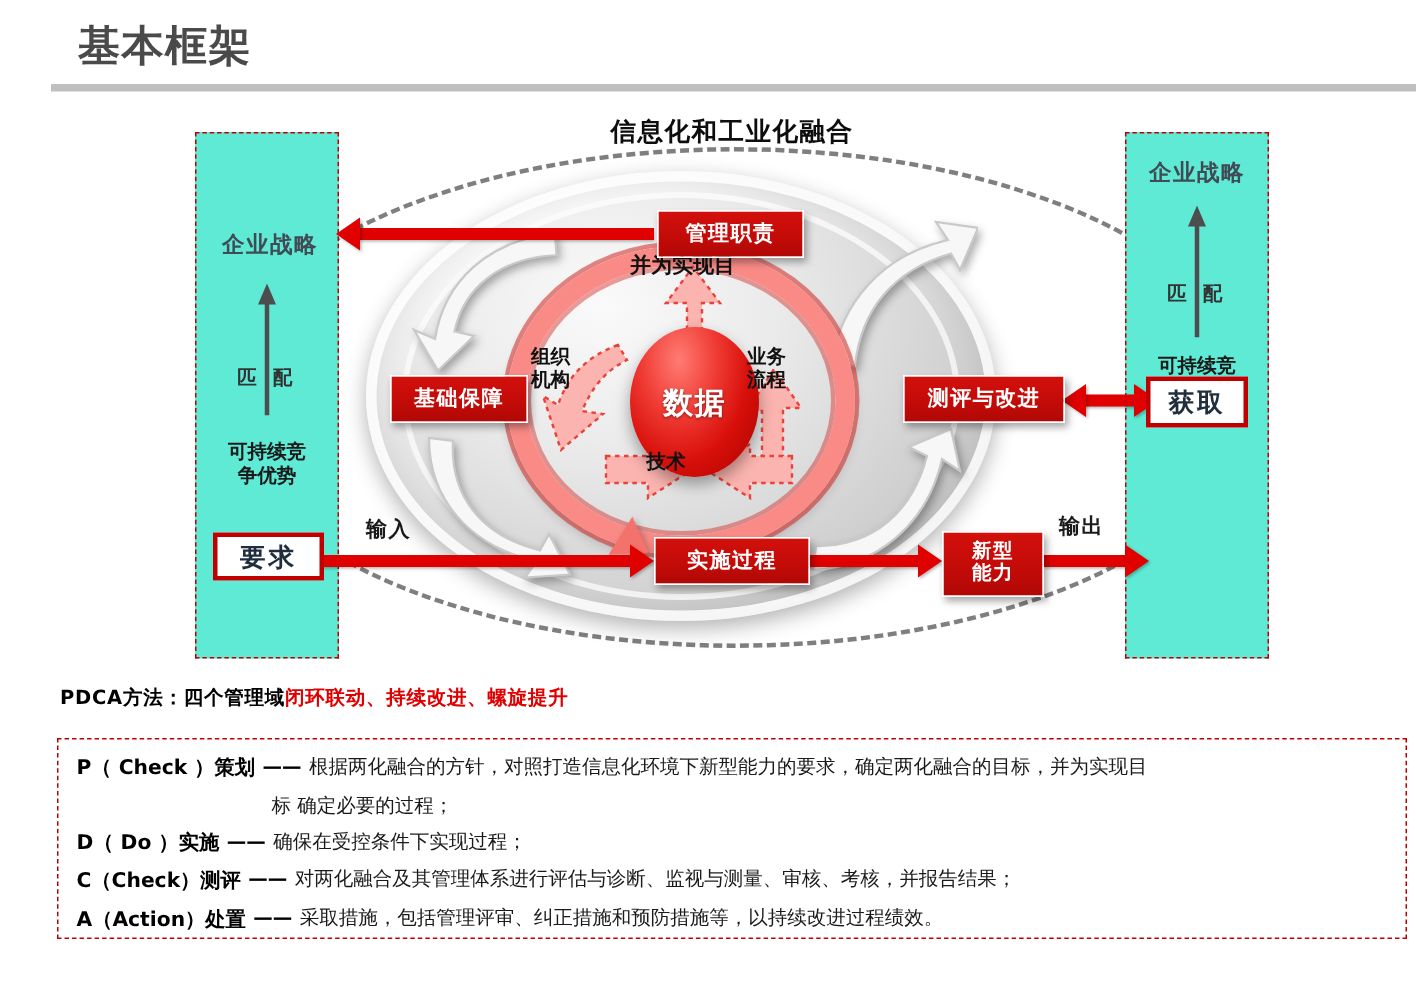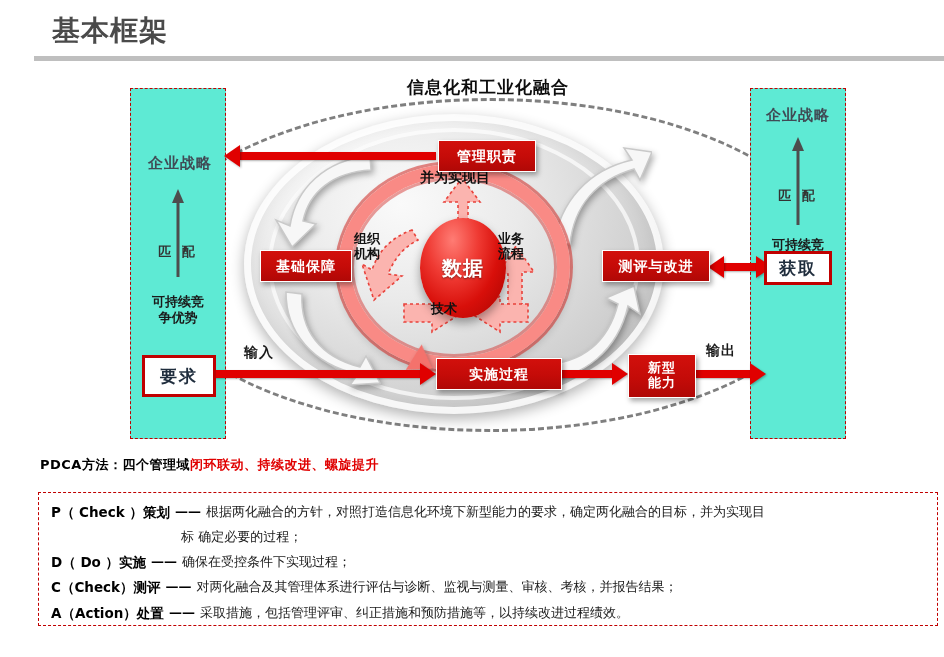--- a/index.html
+++ b/index.html
@@ -140,32 +140,32 @@
     border:1px solid #ffffff;
     box-shadow:2px 3px 5px rgba(0,0,0,0.35);
     color:#ffffff;font-size:14px;font-weight:bold;letter-spacing:1px;
     display:flex;align-items:center;justify-content:center;
     text-align:center;line-height:1.15;
     box-sizing:border-box;
   }
   .rbox-mgmt{left:422px;top:74px;width:98px;height:32px;}
   .rbox-base{left:244px;top:184px;width:92px;height:32px;}
   .rbox-eval{left:586px;top:184px;width:108px;height:32px;}
-  .rbox-impl{left:420px;top:292px;width:126px;height:32px;}
+  .rbox-impl{left:420px;top:292px;width:104px;height:32px;}
   .rbox-cap{left:612px;top:288px;width:68px;height:44px;font-size:13px;}
 
   
   .wbox{
     position:absolute;background:#ffffff;
     border:3px solid #c00000;
     color:#1f2d3d;font-size:17px;font-weight:bold;letter-spacing:2px;
     display:flex;align-items:center;justify-content:center;
     box-sizing:border-box;
   }
-  .wbox-req{left:126px;top:289px;width:74px;height:42px;}
+  .wbox-req{left:126px;top:289px;width:74px;height:32px;}
   .wbox-get{left:748px;top:185px;width:68px;height:34px;}
 
   
   .rarrow-line{position:absolute;background:#e00000;height:8px;box-shadow:0 1px 2px rgba(0,0,0,.3);}
   .rarrow-head{position:absolute;width:0;height:0;filter:drop-shadow(1px 1px 1px rgba(0,0,0,.3));}
   .head-left{border-top:11px solid transparent;border-bottom:11px solid transparent;border-right:16px solid #e00000;}
   .head-right{border-top:11px solid transparent;border-bottom:11px solid transparent;border-left:16px solid #e00000;}
 
   .flow-label{
     position:absolute;font-size:14px;font-weight:bold;color:#1a1a1a;letter-spacing:1px;

